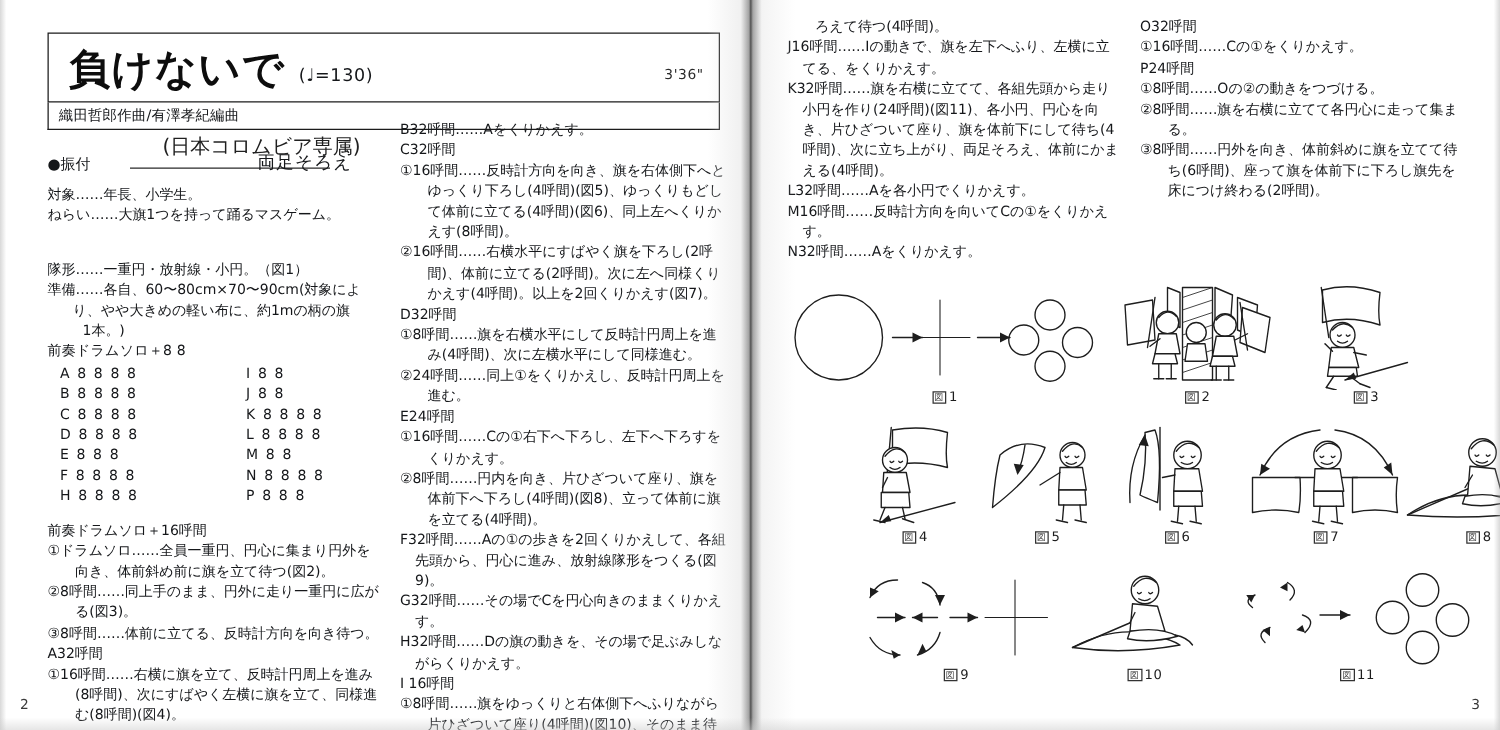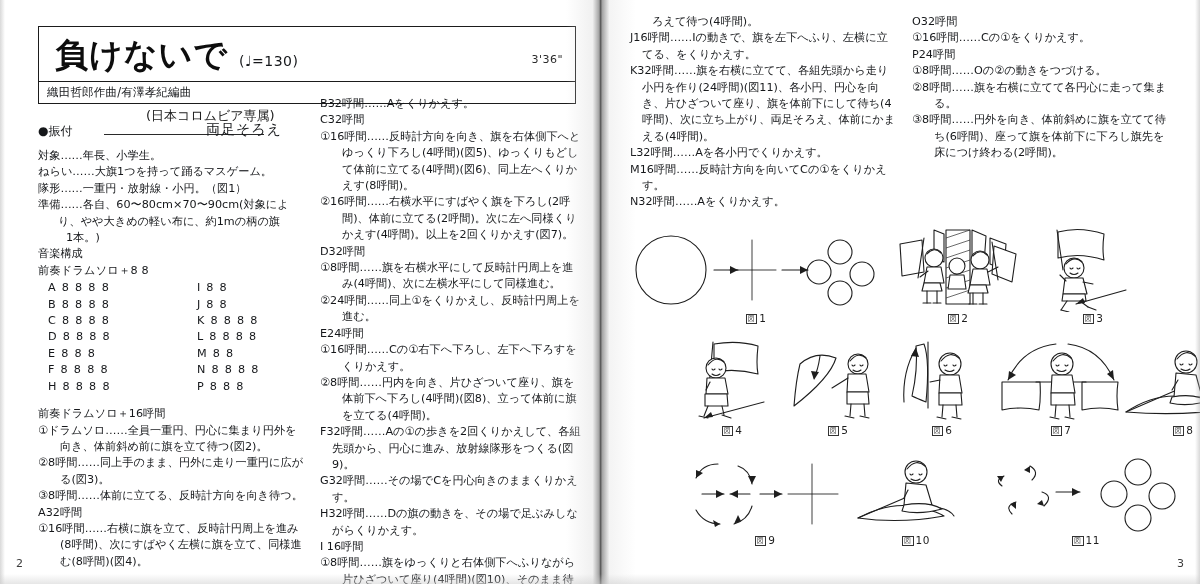--- a/index.html
+++ b/index.html
@@ -67,21 +67,21 @@
     border:1.6px solid #1b1b1b;border-top:none;box-sizing:border-box;
   }
   .credit-text{
     position:absolute;left:8px;top:3px;font-size:11.5px;color:#15171a;letter-spacing:.2px;
   }
 
   
   .choreo{position:absolute;left:38px;top:107px;width:270px;height:38px;}
   .choreo-label{position:absolute;left:0;top:16px;font-size:12px;}
   .choreo-rule{position:absolute;left:66px;top:27px;width:160px;height:1px;background:#2a2a2a;}
-  .choreo-affil{position:absolute;left:108px;top:0px;font-size:13px;color:#202020;}
+  .choreo-affil{position:absolute;left:92px;top:0px;font-size:16px;color:#202020;}
   .choreo-name{position:absolute;left:168px;top:14px;font-size:14px;letter-spacing:1px;}
 
   
   .col{position:absolute;font-size:11.2px;line-height:16.4px;color:#15171a;}
   .col p{margin:0;}
   .c-l1{left:38px;top:148px;width:268px;}
   .c-l2{left:320px;top:96px;width:262px;}
   .c-r1{left:630px;top:14px;width:268px;}
   .c-r2{left:912px;top:14px;width:262px;}
 
@@ -138,26 +138,25 @@
     <div class="choreo-label">●振付</div>
     <div class="choreo-rule"></div>
     <div class="choreo-affil">(日本コロムビア専属)</div>
     <div class="choreo-name">両足そろえ</div>
   </div>
 
   <div class="col c-l1">
     <div id="overview-block">
         <p class="ind0" style="padding-left: 0px;">対象……年長、小学生。</p>
         <p class="ind0" style="padding-left: 0px;">ねらい……大旗1つを持って踊るマスゲーム。</p>
-        <p class="ind0" style="padding-left: 0px;">隊形……一重円・放射線・小円。（図1）</p>
+        <p class="ind0" style="padding-left: 0px; margin-top: 27px;">隊形……一重円・放射線・小円。（図1）</p>
         <p class="ind0" style="padding-left: 0px;">準備……各自、60〜80cm×70〜90cm(対象によ</p>
         <p class="ind0" style="padding-left: 20px;">り、やや大きめの軽い布に、約1mの柄の旗</p>
         <p class="ind0" style="padding-left: 28px;">1本。)</p>
       </div>
-    <p class="music-head">音楽構成</p>
     <p class="music-lead">前奏ドラムソロ＋8 8</p>
     <div class="music-grid" id="music-grid">
         <div class="mrow">
           <div class="mcolA">A 8 8 8 8</div>
           <div class="mcolB">I 8 8</div>
         </div>
         <div class="mrow">
           <div class="mcolA">B 8 8 8 8</div>
           <div class="mcolB">J 8 8</div>
         </div>

